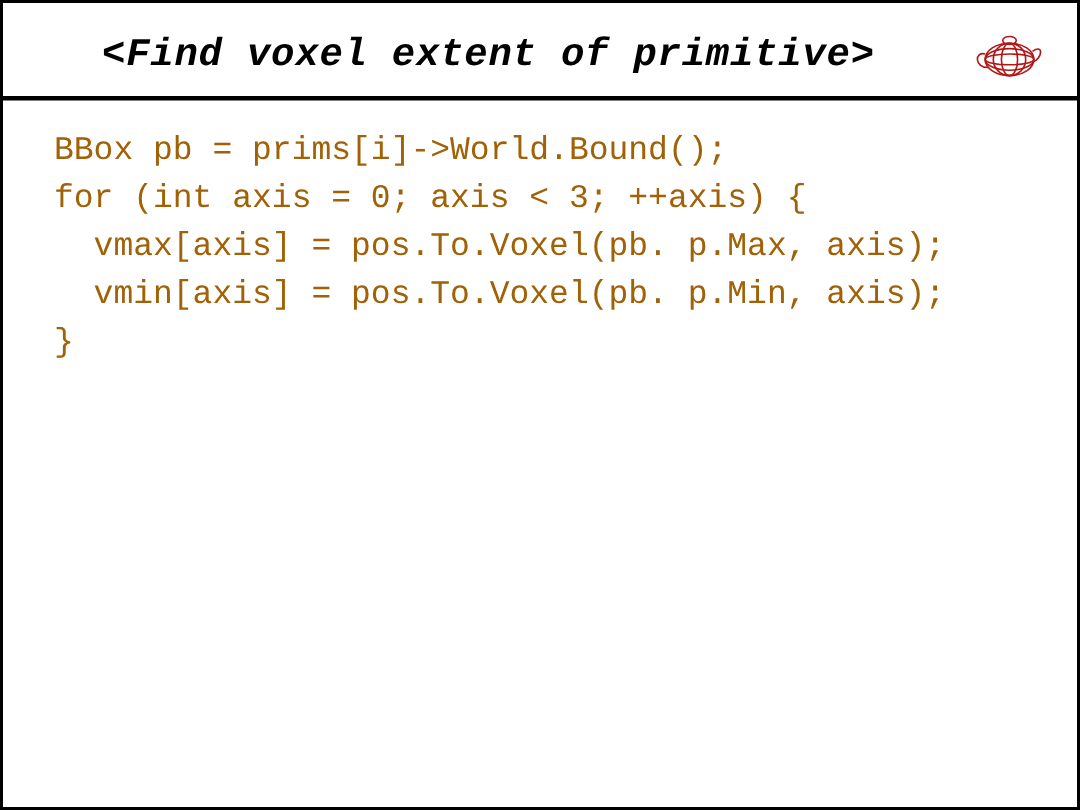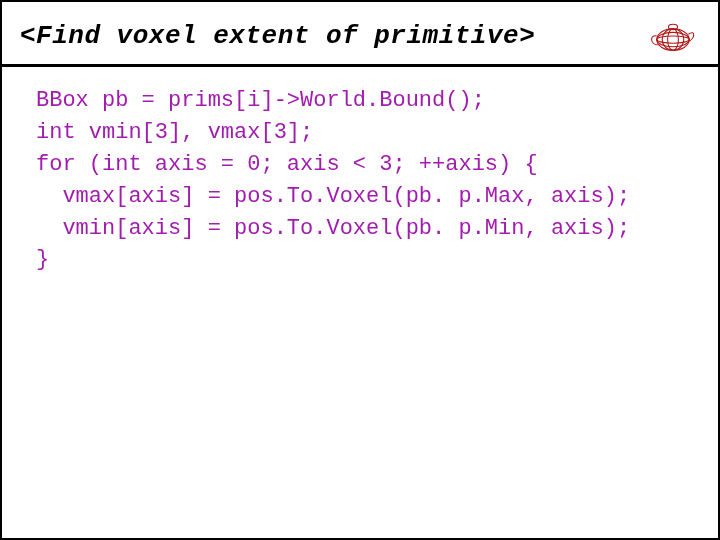--- a/index.html
+++ b/index.html
@@ -18,35 +18,36 @@
     padding: 12px 18px 6px 18px;
     border-bottom: 3px solid #000;
   }
   .title {
     font-family: "Courier New", Courier, monospace;
     font-weight: bold;
     font-style: italic;
     font-size: 26px;
     letter-spacing: 0.5px;
     white-space: nowrap;
+    margin-left: 48px;
   }
   .logo {
     width: 54px;
     height: 44px;
     flex-shrink: 0;
   }
   .content {
     padding: 18px 34px;
   }
   .codeline {
     font-family: "Courier New", Courier, monospace;
     font-size: 22px;
     line-height: 1.45;
     white-space: pre;
-    color: #a21caf;
+    color: #a16207;
   }
 </style>
 </head>
 <body>
 
 <div class="header">
   <div class="title">&lt;Find voxel extent of primitive&gt;</div>
   <div class="logo">
     <svg viewBox="0 0 60 48" width="54" height="44">
 
@@ -60,18 +61,17 @@
         <path d="M47 22 C56 16, 54 28, 47 30"></path>
         <ellipse cx="30" cy="14" rx="5" ry="3"></ellipse>
         <line x1="30" y1="16" x2="30" y2="17"></line>
       </g>
     </svg>
   </div>
 </div>
 
 <div class="content">
   <div class="codeline">BBox pb = prims[i]-&gt;World.Bound();</div>
-  <div class="codeline">int vmin[3], vmax[3];</div>
   <div class="codeline">for (int axis = 0; axis &lt; 3; ++axis) {</div>
   <div class="codeline">  vmax[axis] = pos.To.Voxel(pb. p.Max, axis);</div>
   <div class="codeline">  vmin[axis] = pos.To.Voxel(pb. p.Min, axis);</div>
   <div class="codeline">}</div>
 </div>
 
 </body></html>

